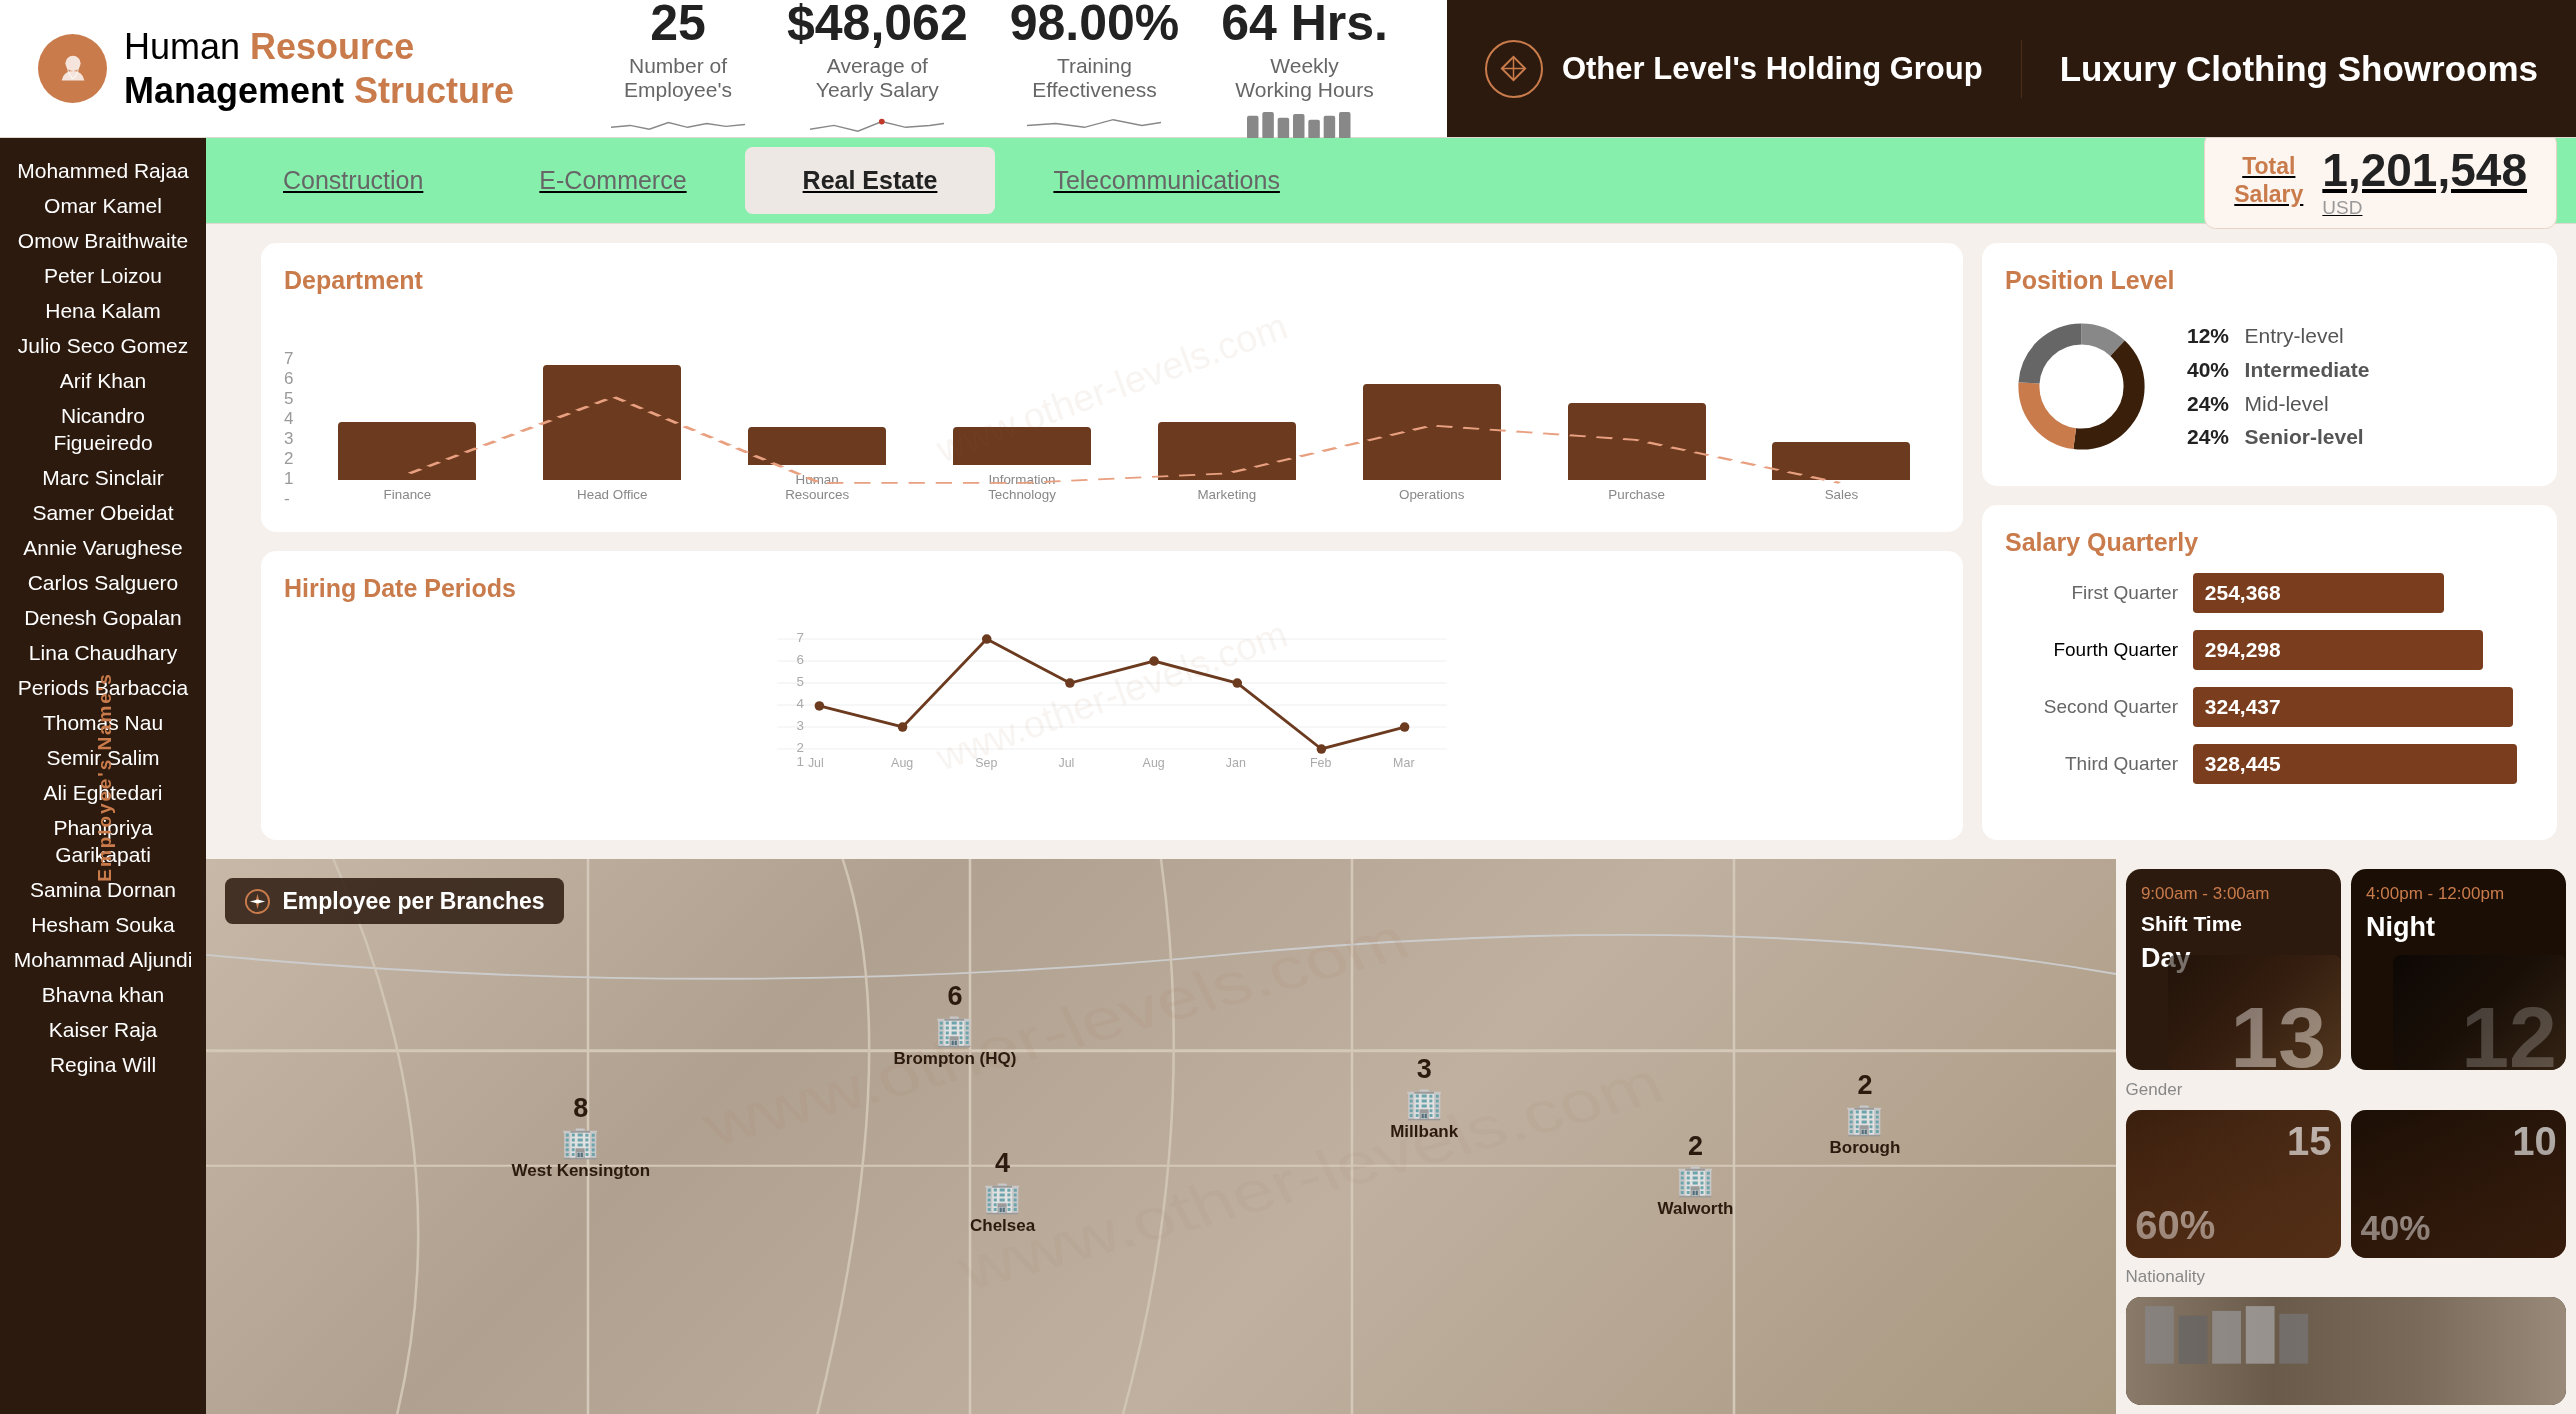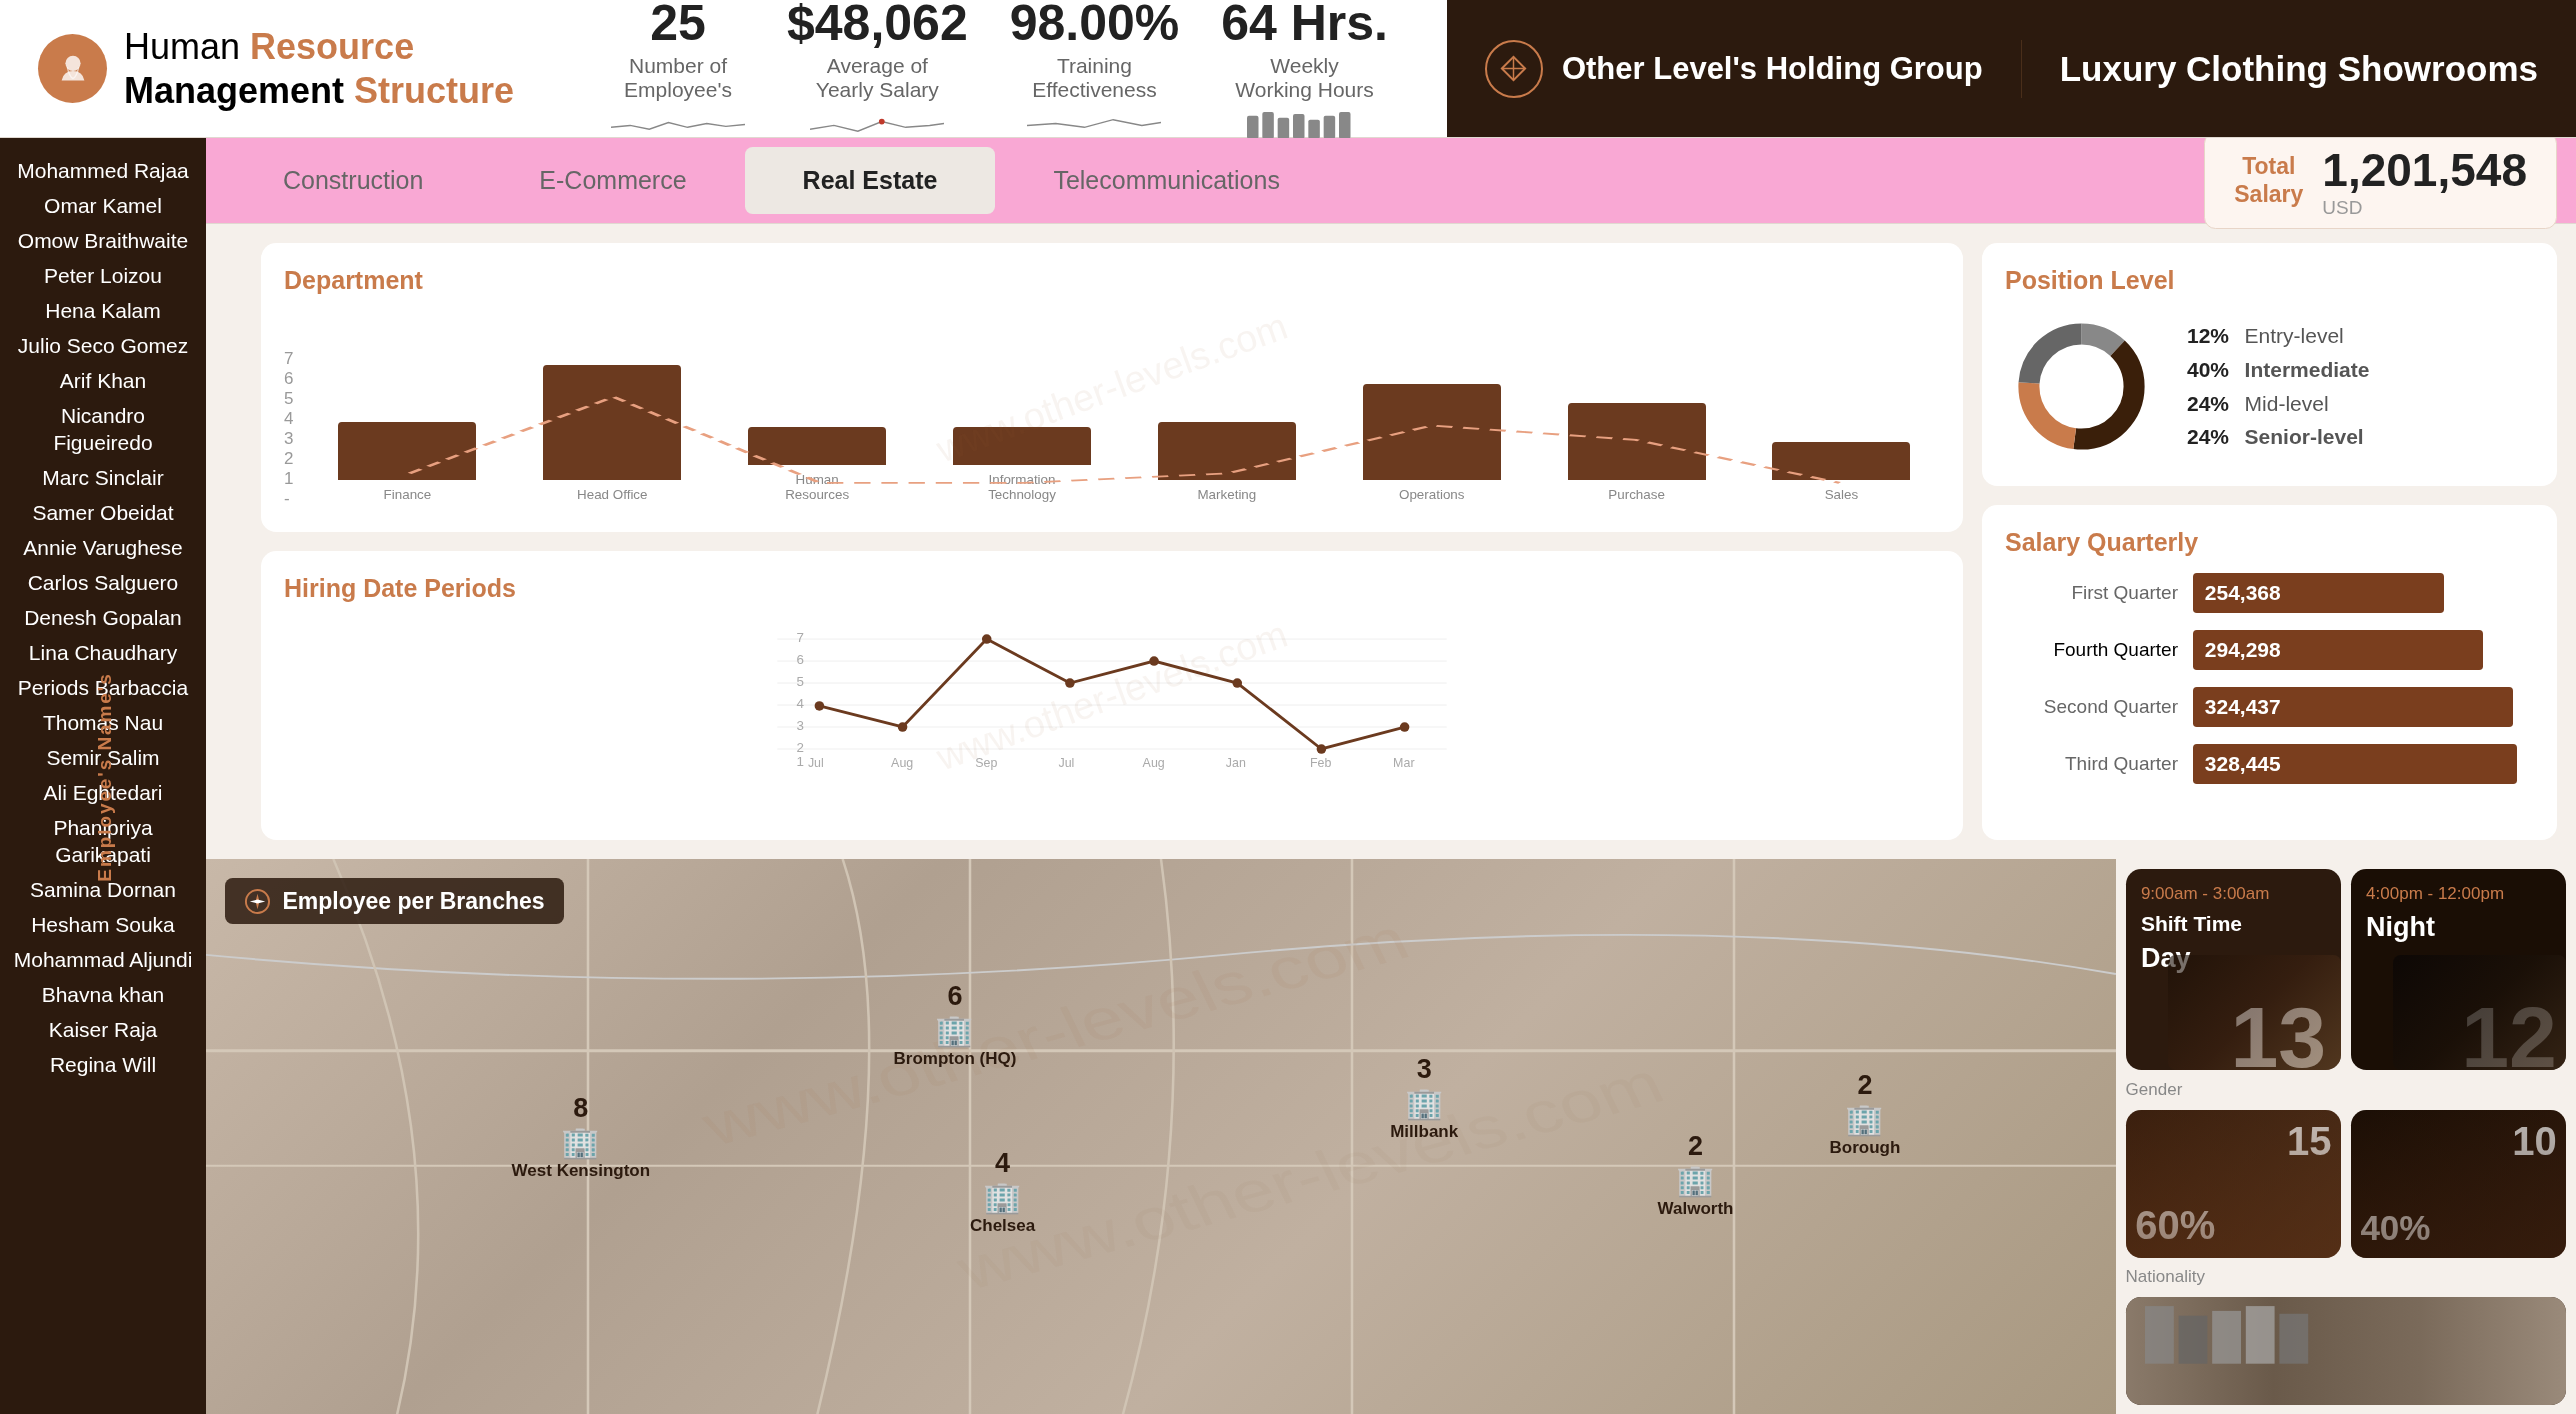--- a/index.html
+++ b/index.html
@@ -138,25 +138,26 @@
       flex: 1;
       display: flex;
       flex-direction: column;
       overflow: hidden;
     }
 
     
     .tab-bar {
       display: flex;
       align-items: center;
-      background: #f9a8d4;
+      background: #86efac;
       padding: 0 19px;
       height: 86px;
       gap: 0;
       border-bottom: 1px solid #e0d8d0;
+      text-decoration: underline;
     }
 
     .tab-item {
       padding: 19px 58px;
       font-size: 25px;
       color: #666;
       cursor: pointer;
       border-radius: 7.7px;
     }
 

